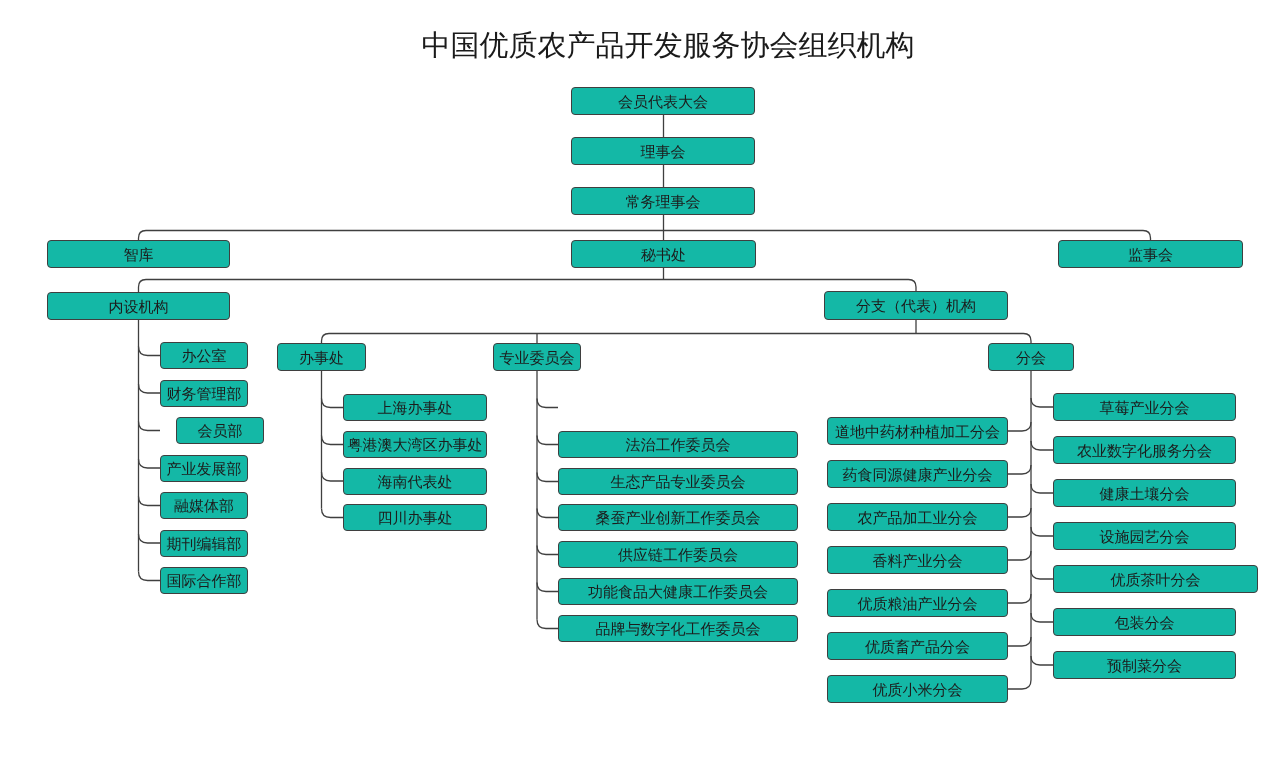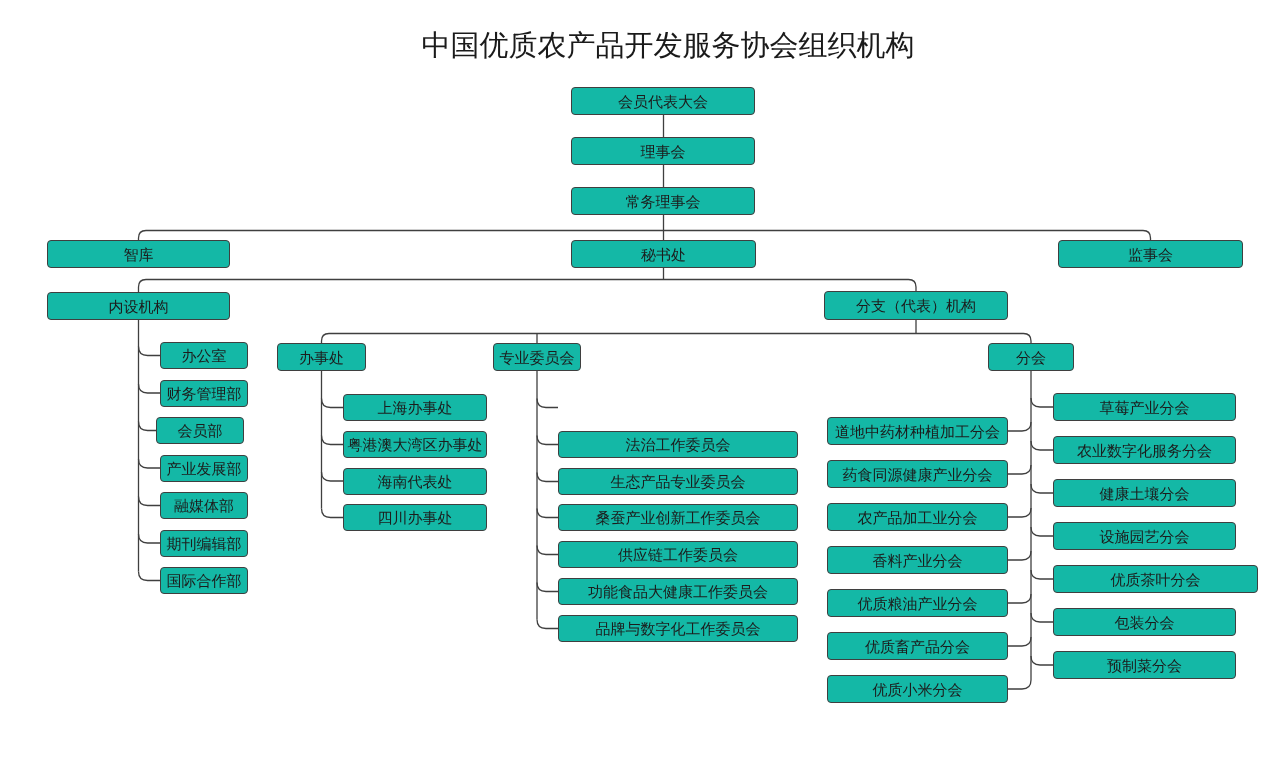--- a/index.html
+++ b/index.html
@@ -115,21 +115,21 @@
 
   <div class="node" style="left:47px;top:292px;width:183px;height:28px">内设机构</div>
   <div class="node" style="left:824px;top:291px;width:184px;height:29px">分支（代表）机构</div>
 
   <div class="node" style="left:277px;top:343px;width:89px;height:28px">办事处</div>
   <div class="node" style="left:493px;top:343px;width:88px;height:28px">专业委员会</div>
   <div class="node" style="left:988px;top:343px;width:86px;height:28px">分会</div>
 
   <div class="node" style="left:160px;top:342px;width:88px;height:27px">办公室</div>
   <div class="node" style="left:160px;top:379.5px;width:88px;height:27px">财务管理部</div>
-  <div class="node" style="left:156px;top:417px;width:88px;height:27px">会员部</div>
+  <div class="node" style="left:176px;top:417px;width:88px;height:27px">会员部</div>
   <div class="node" style="left:160px;top:454.5px;width:88px;height:27px">产业发展部</div>
   <div class="node" style="left:160px;top:492px;width:88px;height:27px">融媒体部</div>
   <div class="node" style="left:160px;top:529.5px;width:88px;height:27px">期刊编辑部</div>
   <div class="node" style="left:160px;top:567px;width:88px;height:27px">国际合作部</div>
 
   <div class="node" style="left:343px;top:394px;width:144px;height:27px">上海办事处</div>
   <div class="node" style="left:343px;top:431px;width:144px;height:27px">粤港澳大湾区办事处</div>
   <div class="node" style="left:343px;top:467.5px;width:144px;height:27px">海南代表处</div>
   <div class="node" style="left:343px;top:504px;width:144px;height:27px">四川办事处</div>
 

